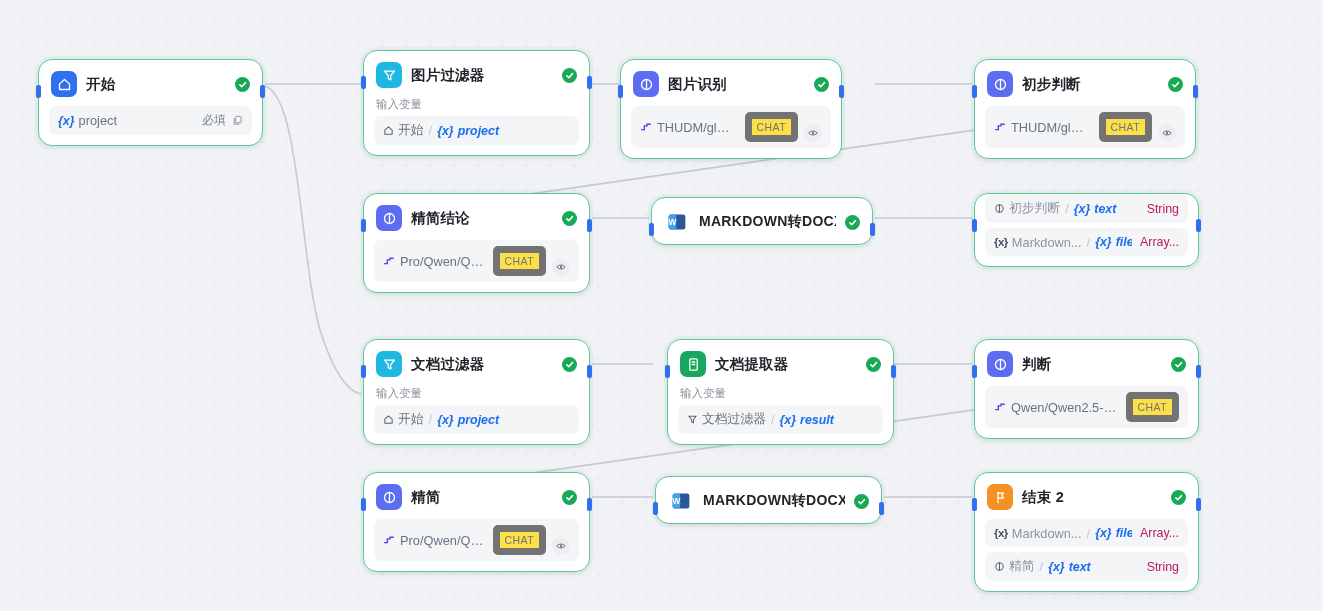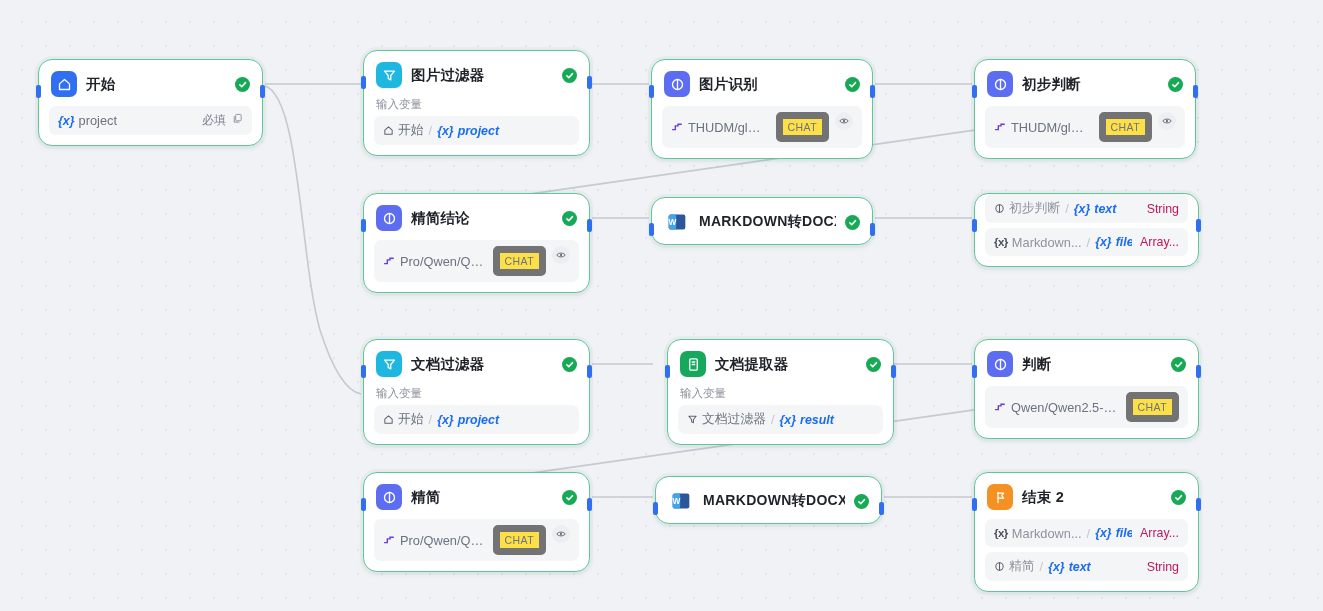--- a/index.html
+++ b/index.html
@@ -76,21 +76,21 @@
     display: flex;
     align-items: center;
     font-size: 12.8px;
     color: #3c4250;
     min-height: 28px;
     white-space: nowrap;
     overflow: hidden;
   }
   .field + .field { margin-top: 5px; }
   .field .left { display: flex; align-items: center; gap: 4px; flex: 1 1 auto; overflow: hidden; }
-  .field .right { display: flex; align-items: flex-start; gap: 6px; flex: 0 0 auto; margin-left: 8px; }
+  .field .right { display: flex; align-items: flex-end; gap: 6px; flex: 0 0 auto; margin-left: 8px; }
   .var { color: #1a6df0; font-style: italic; font-weight: 600; font-size: 12.4px; }
   .varx { color: #1a6df0; font-weight: 600; font-size: 12.4px; font-style: italic; }
   .sep { color: #c2c6cf; padding: 0 1px; }
   .muted { color: #6b7280; }
   .grey-name { color: #8e939e; }
   .type { color: #be185d; font-size: 12.4px; }
   .req { color: #7b8190; font-size: 12px; }
   .chat-tag {
     border: 7px solid #737373;
     border-radius: 5px;
@@ -196,21 +196,21 @@
                 </svg>
               </span>
             <span class="muted">开始</span>
             <span class="sep">/</span>
             <span class="varx">{x}</span>
             <span class="var">project</span>
           </span>
           </div>
         </div>
       </div>
-      <div class="node" style="left: 651px; top: 59px; width: 222px;">
+      <div class="node" style="left: 620px; top: 59px; width: 222px;">
         <div class="port left"></div>
         <div class="port right"></div>
         <div class="node-head">
           <span class="node-icon" style="background:#5c6df2">
             <svg width="15" height="15" viewBox="0 0 24 24" fill="none" stroke="#fff" stroke-width="2.1" stroke-linecap="round" stroke-linejoin="round">
               <circle cx="12" cy="12" r="8"></circle>
               <path d="M12 4 V20"></path>
             </svg>
           </span>
           <span class="node-title">图片识别</span>

